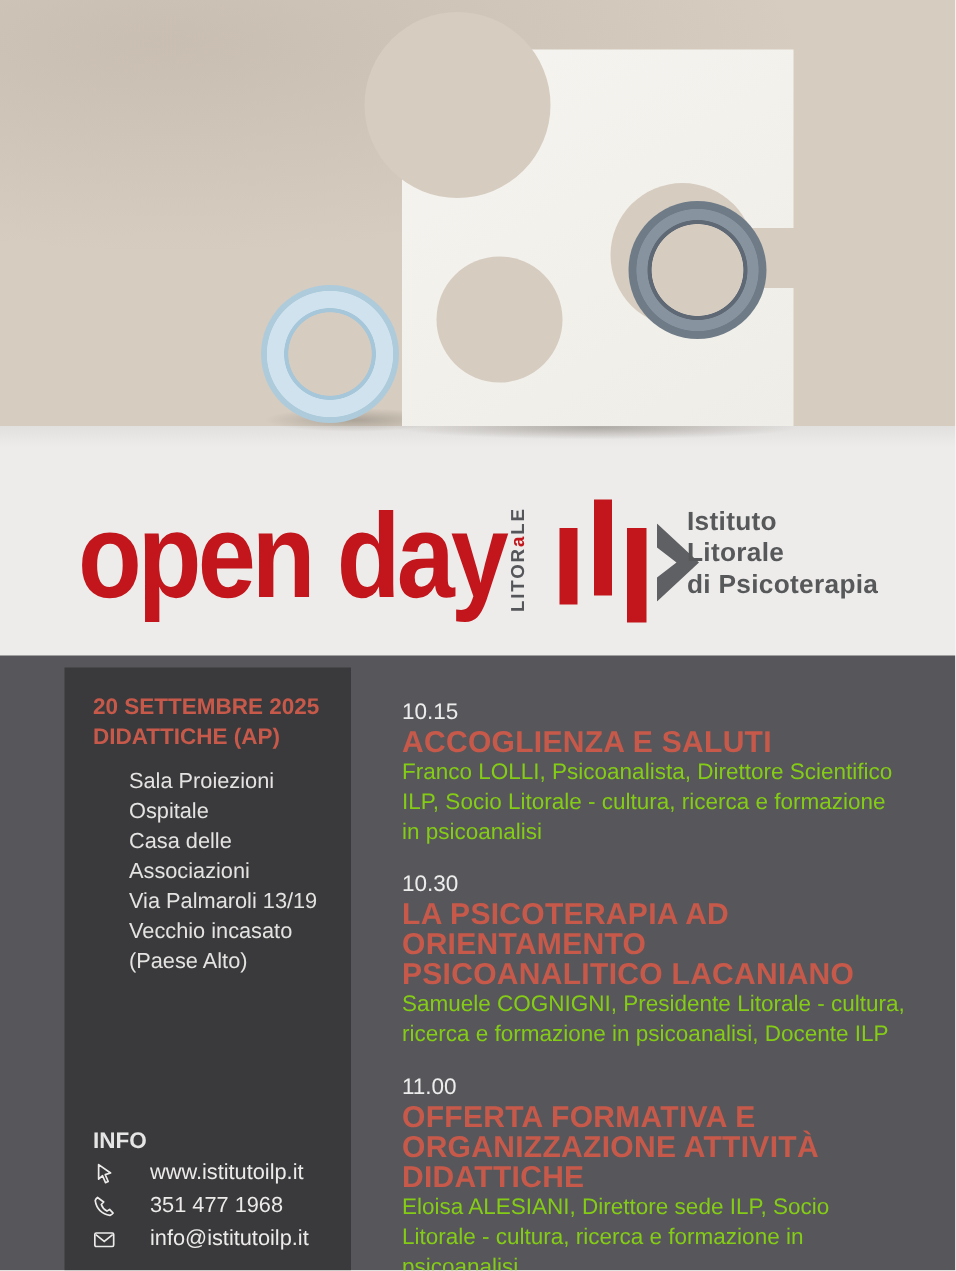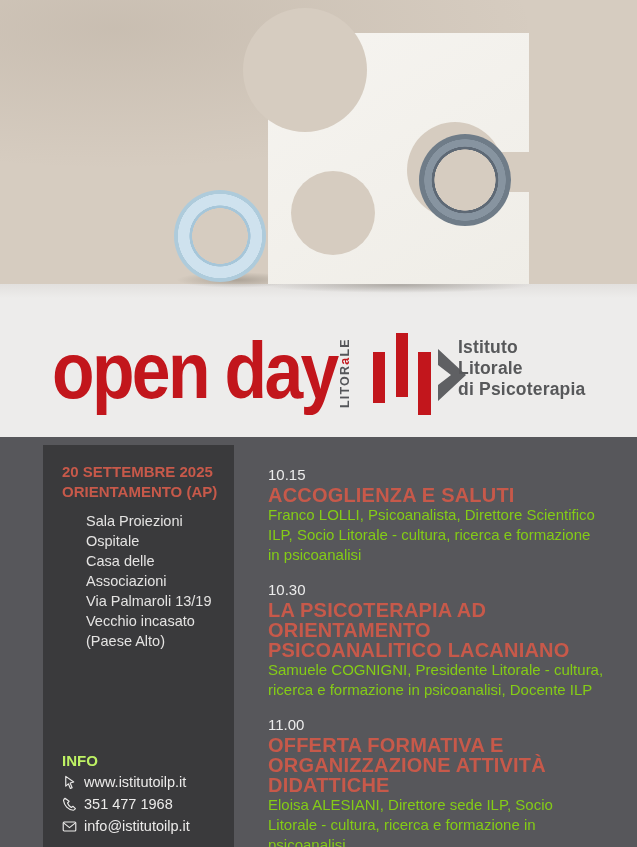--- a/index.html
+++ b/index.html
@@ -61,22 +61,22 @@
   
   .bottom { position:absolute; left:0; top:437px; width:637px; height:410px; background:#57575b; }
 
   .sidebar { position:absolute; left:43px; top:8px; width:191px; height:402px;
      background:#3a3a3c; padding:17px 8px 12px 19px; }
   .event-date, .event-location { font-size:15px; line-height:20px; font-weight:700; color:#c7594a; }
   .venue { margin-top:9px;margin-left:24px; }
   .venue div { font-size:14.5px; line-height:20px; color:#e4e3e2; }
 
   .info { position:absolute; left:19px; bottom:10px; right:8px; }
-  .info-heading { font-size:15px; line-height:20px; font-weight:700; color:#bef264; }
-  .info-line { display:flex; align-items:center; gap:7px; height:22px; }
+  .info-heading { font-size:15px; line-height:20px; font-weight:700; color:#e5e5e5; }
+  .info-line { display:flex; align-items:center; gap:23px; height:22px; }
   .info-line svg { flex:0 0 auto; }
   .info-line span { font-size:14.5px; color:#ecebea; white-space:nowrap; }
 
   .schedule { position:absolute; left:268px; top:0; width:338px; padding-top:28px; }
   .sch-item { margin-bottom:15px; }
   .sch-time { font-size:15px; line-height:20px; color:#ececec; }
   .sch-title { font-size:20px; line-height:20px; font-weight:700; color:#c7594a; letter-spacing:.2px; }
   .sch-desc { font-size:15px; line-height:20px; color:#84cc16; }
 </style>
 </head>
@@ -112,21 +112,21 @@
   <div class="institute">
     <div>Istituto</div>
     <div>Litorale</div>
     <div>di Psicoterapia</div>
   </div>
 
   <div class="bottom">
 
     <aside class="sidebar">
       <div class="event-date">20 SETTEMBRE 2025</div>
-      <div class="event-location">ORIENTAMENTO (AP)</div>
+      <div class="event-location">DIDATTICHE (AP)</div>
       <div class="venue">
         <div>Sala Proiezioni Ospitale</div>
         <div>Casa delle Associazioni</div>
         <div>Via Palmaroli 13/19</div>
         <div>Vecchio incasato</div>
         <div>(Paese Alto)</div>
       </div>
 
       <div class="info">
         <div class="info-heading">INFO</div>

